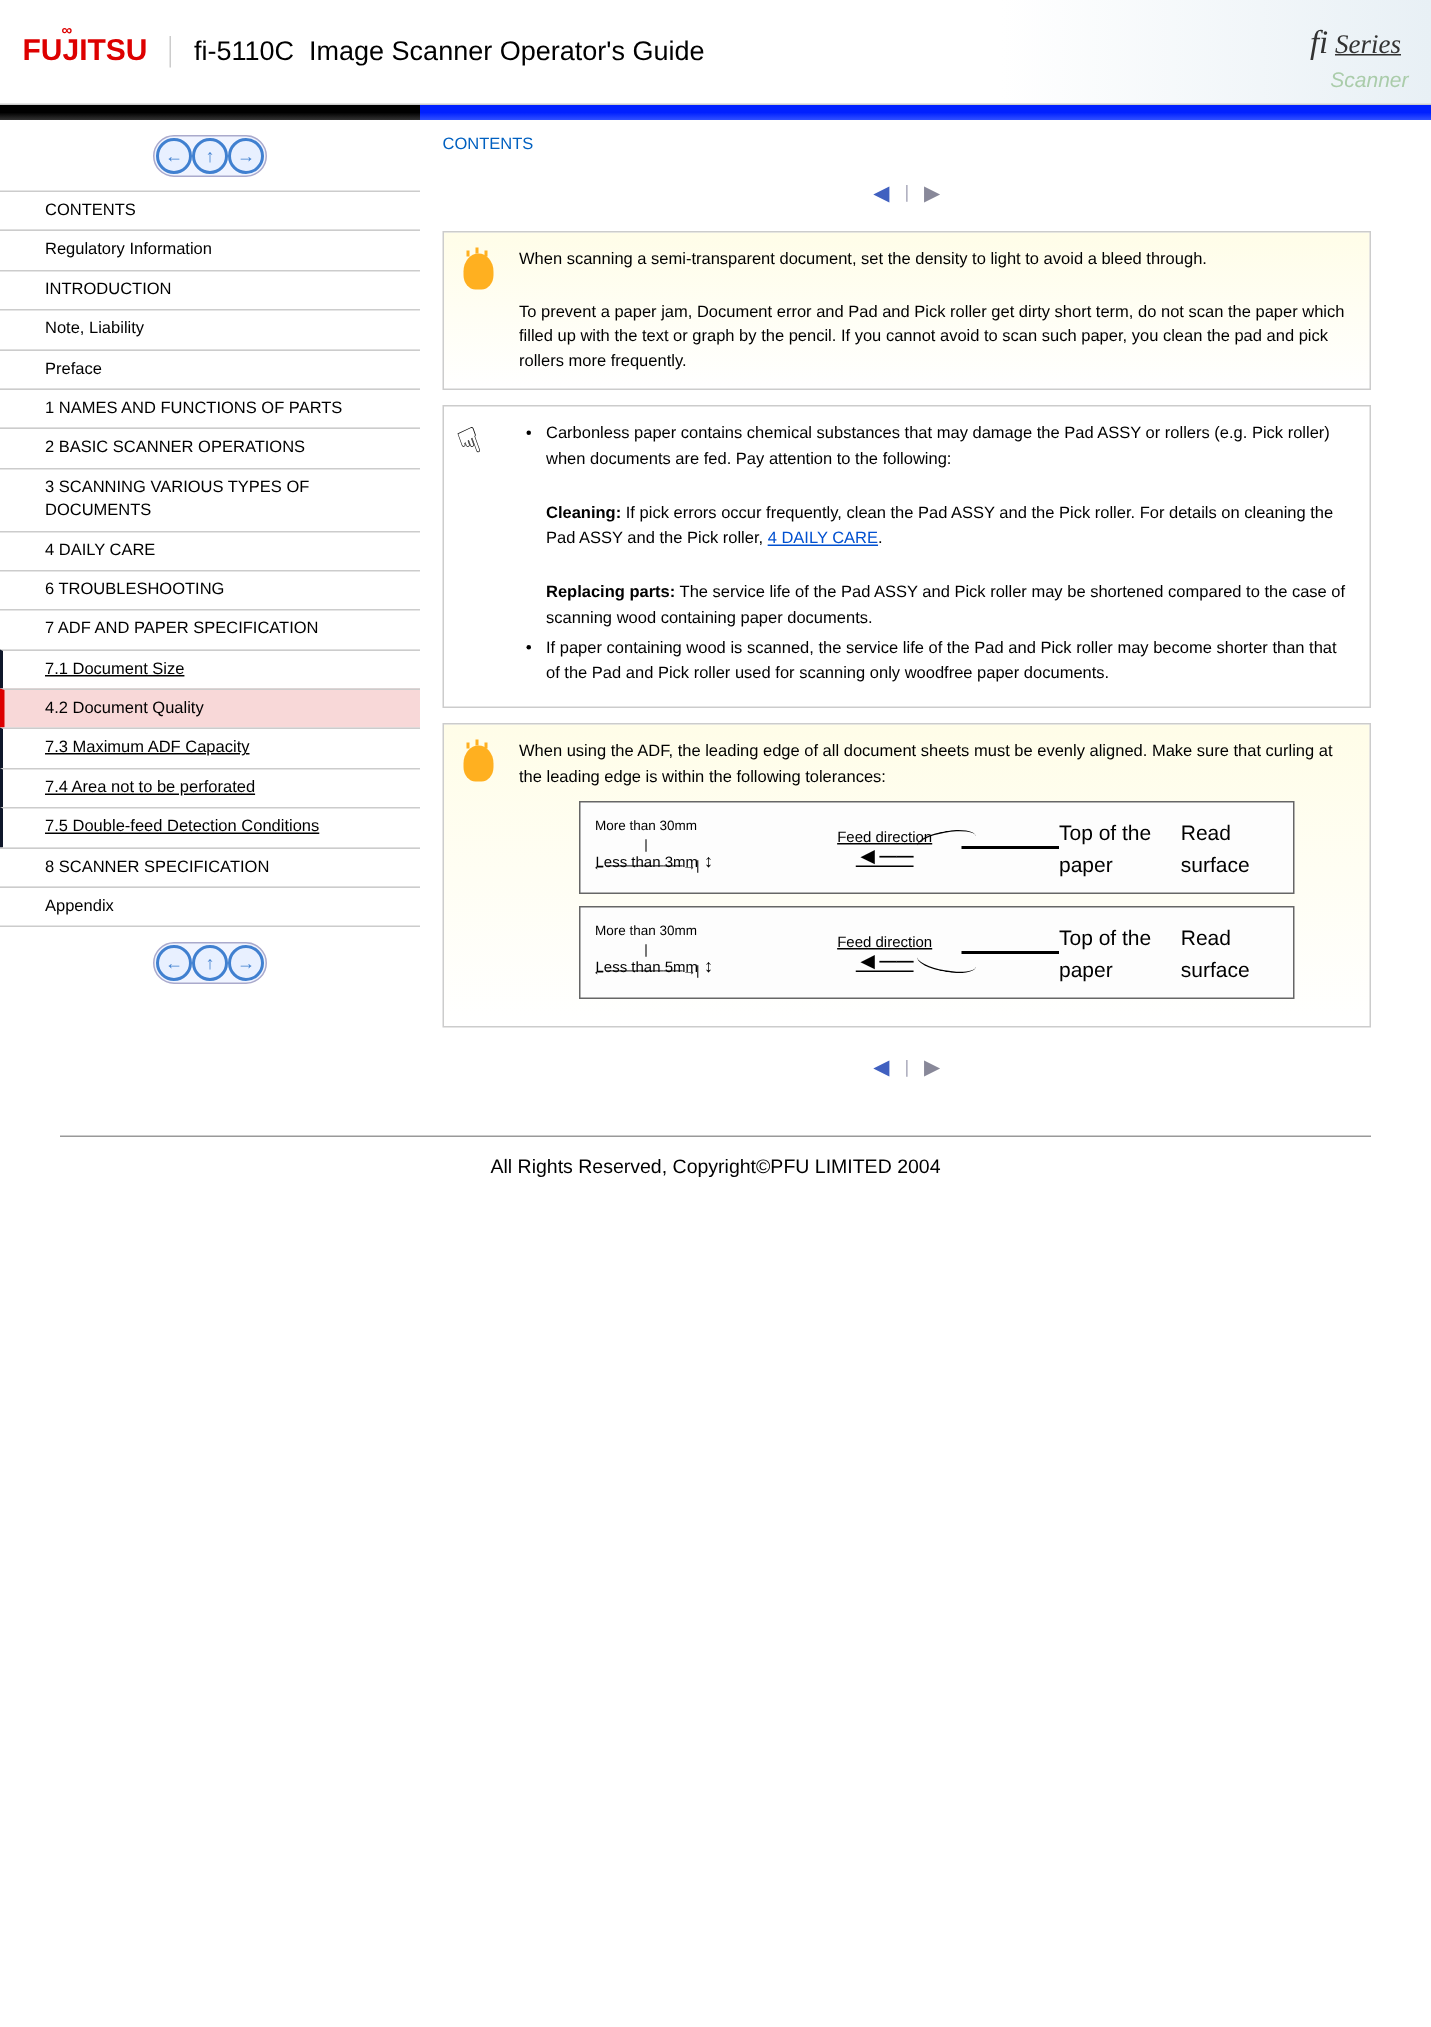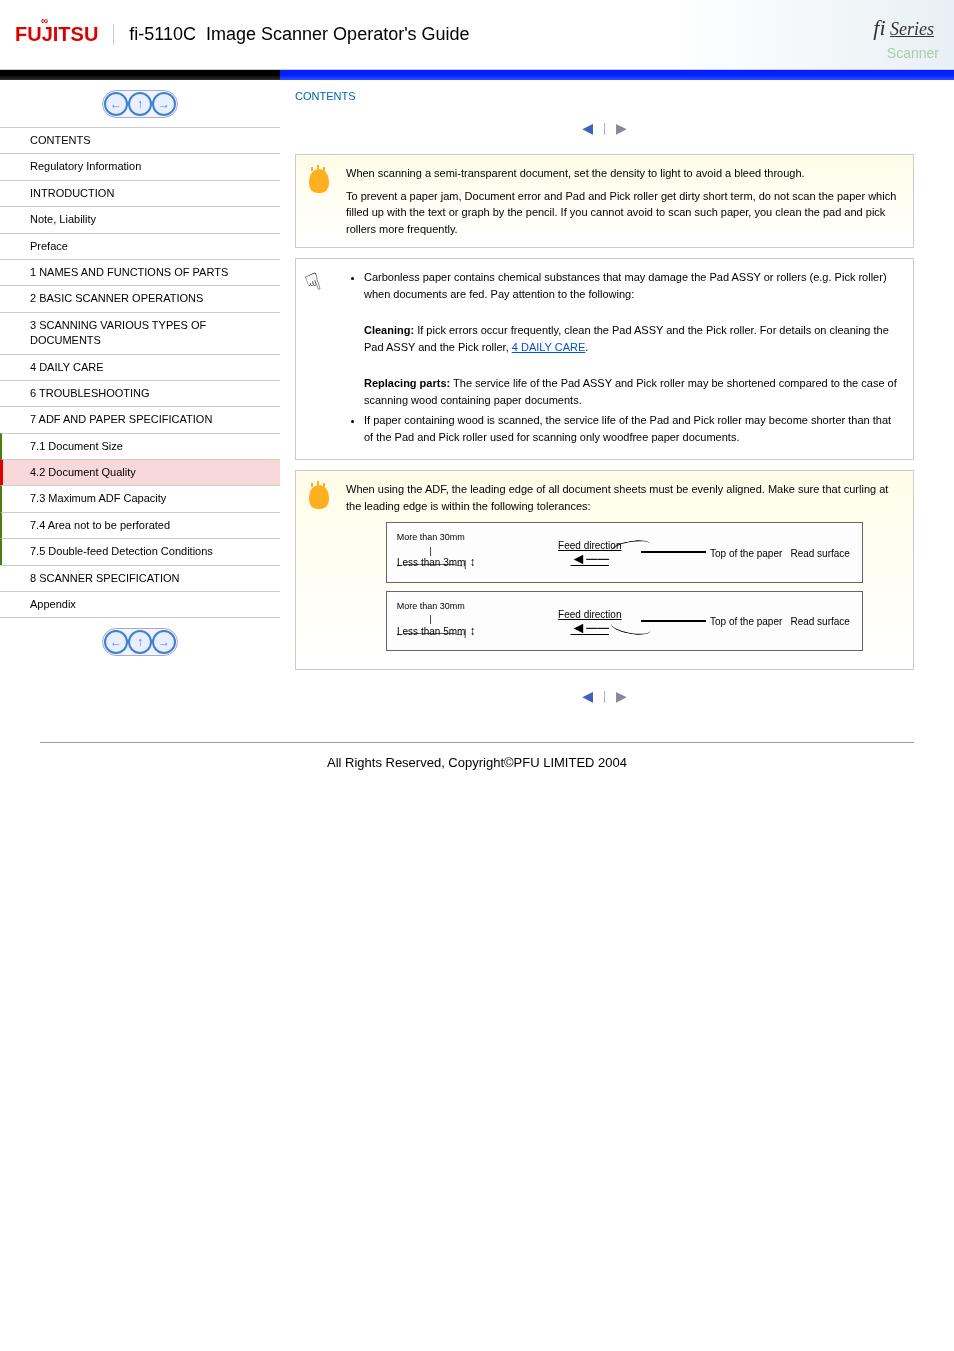--- a/index.html
+++ b/index.html
@@ -54,20 +54,21 @@
       font-size: 18px;
       color: #333;
     }
     .series-logo .fi {
       font-size: 22px;
     }
     .series-text {
       position: absolute;
       right: 15px;
       top: 45px;
+      font-style: italic;
       color: #aaccaa;
       font-size: 14px;
     }
     .container {
       display: flex;
     }
     .sidebar {
       width: 280px;
       padding: 0;
     }
@@ -113,22 +114,23 @@
       font-size: 11px;
       line-height: 1.4;
       background: #fff;
     }
     .toc li.red-active {
       border-left: 3px solid #d00;
       background: #f8d8d8;
       padding-left: 27px;
     }
     .toc li.bordered-left {
-      border-left: 2px solid #4d7c0f;
+      border-left: 2px solid #0f172a;
       padding-left: 28px;
+      text-decoration: underline;
     }
     .main {
       flex: 1;
       padding: 0 40px 10px 15px;
     }
     .main-topbar {
       height: 10px;
       background: linear-gradient(to bottom, #0020ff 50%, #3050ff);
       margin: 0 -40px 0 -15px;
     }
@@ -260,21 +262,21 @@
       width: 40px;
       height: 14px;
       border-top: 1.5px solid #000;
       border-radius: 50% 50% 0 0;
       transform: rotate(-10deg);
     }
     .diag-labels {
       display: flex;
       width: 100%;
       justify-content: space-around;
-      font-size: 10px;
+      font-size: 14px;
       margin-top: 2px;
     }
     .measure-arrow-h {
       font-size: 9px;
       text-align: center;
       margin-bottom: 2px;
     }
     .label-left {
       position: absolute;
       left: 10px;
@@ -358,21 +360,21 @@
       <span class="page-nav-sep">|</span>
       <span class="page-nav-arrow">▶</span>
     </div>
 
     <div class="note-box gradient-hint">
       <div class="hint-icon">
         <div class="bulb"></div>
       </div>
       <div class="note-content">
         <p>When scanning a semi-transparent document, set the density to light to avoid a bleed through.</p>
-        <p style="margin-top:6px">To prevent a paper jam, Document error and Pad and Pick roller get dirty short term, do not scan the paper which filled up with the text or graph by the pencil. If you cannot avoid to scan such paper, you clean the pad and pick rollers more frequently.</p>
+        <p style="margin-top:18px">To prevent a paper jam, Document error and Pad and Pick roller get dirty short term, do not scan the paper which filled up with the text or graph by the pencil. If you cannot avoid to scan such paper, you clean the pad and pick rollers more frequently.</p>
       </div>
     </div>
 
     <div class="note-box">
       <div class="attention-icon">
         <span class="hand">☟</span>
       </div>
       <div class="note-content">
         <ul>
           <li>Carbonless paper contains chemical substances that may damage the Pad ASSY or rollers (e.g. Pick roller) when documents are fed. Pay attention to the following:</li>

